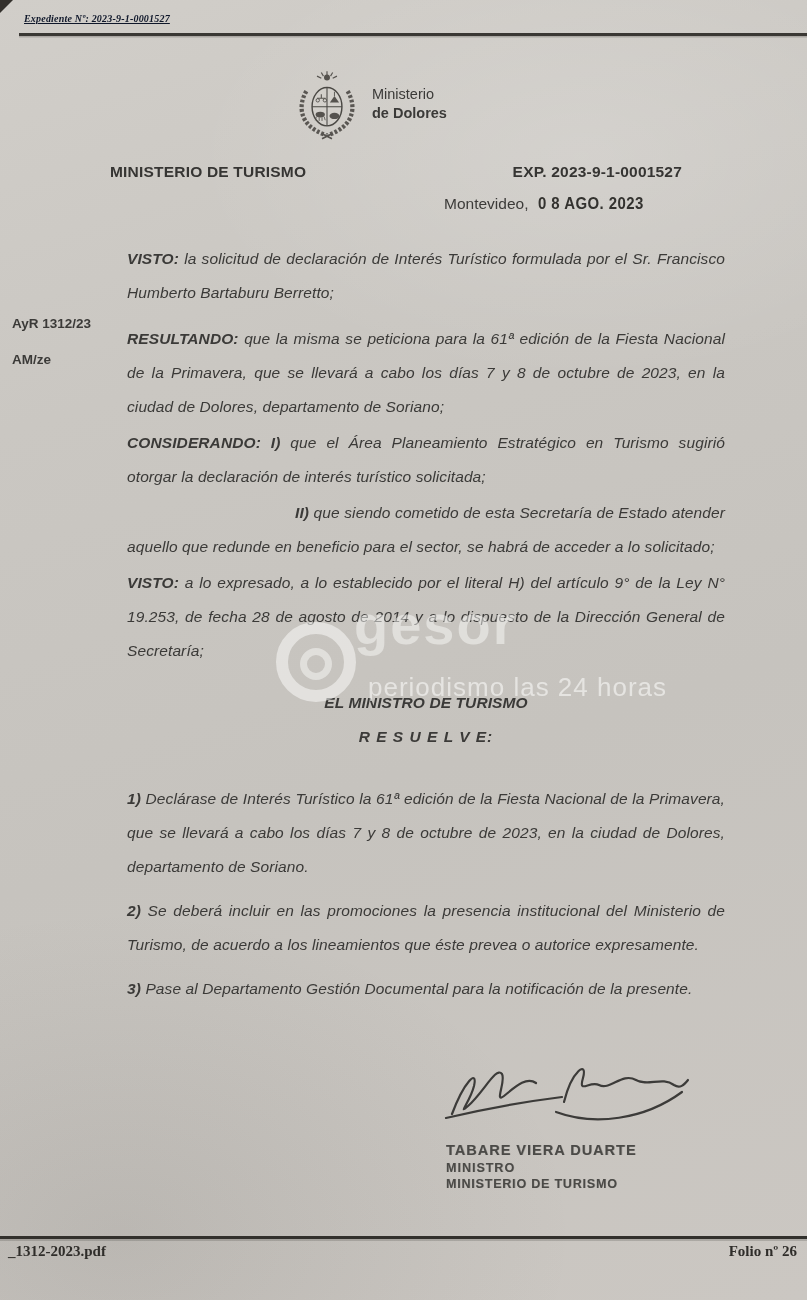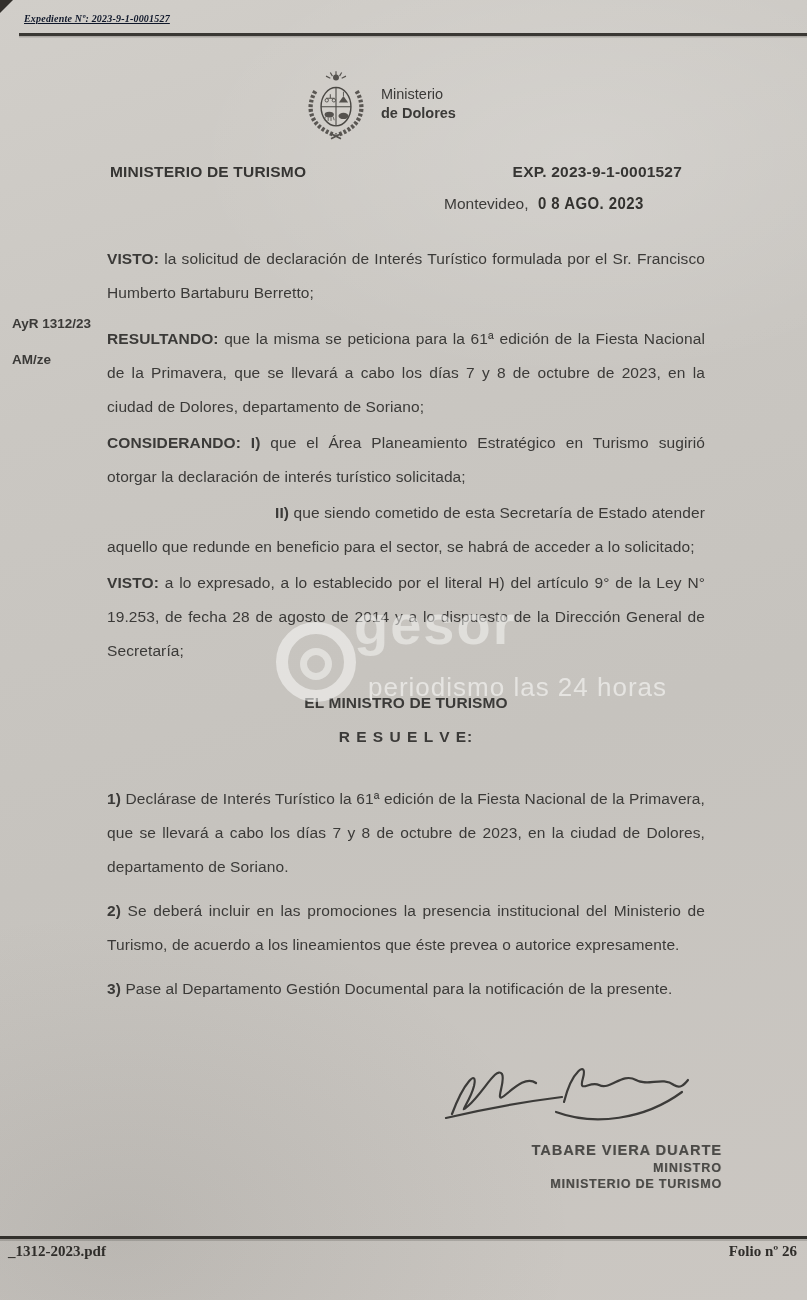--- a/index.html
+++ b/index.html
@@ -30,21 +30,21 @@
     color: #0f172a;
     text-decoration: underline;
   }
   .top-rule {
     position: absolute; top: 33px; left: 19px; right: 0;
     height: 2.5px; background: #3a3834;
     box-shadow: 0 1.5px 0 rgba(58,56,52,0.25);
   }
 
   .logo-block {
-    position: absolute; top: 69px; left: 304px;
+    position: absolute; top: 69px; left: 295px;
     display: flex; align-items: flex-start;
   }
   .logo-text { margin-left: 13px; padding-top: 16px; line-height: 19px; font-size: 14.5px; color: #3b3a38; }
   .logo-text .l2 { font-weight: bold; }
 
   .header-row {
     position: absolute; top: 163px; left: 110px; width: 572px;
     display: flex; justify-content: space-between; align-items: baseline;
     font-weight: bold; font-size: 15.5px; letter-spacing: 0.2px; color: #363533;
   }
@@ -60,23 +60,23 @@
     color: #33322f; white-space: nowrap;
   }
 
   .margin-notes {
     position: absolute; top: 316px; left: 12px;
     font-weight: bold; font-size: 13.5px; color: #3b3a38;
   }
   .margin-notes div { margin-bottom: 21px; }
 
   .doc-body {
-    position: absolute; top: 242px; left: 107px; width: 598px;
+    position: absolute; top: 242px; left: 127px; width: 598px;
     font-size: 15.5px; line-height: 34px; letter-spacing: 0.1px;
-    text-align: justify; color: #3b3a38;
+    text-align: justify; color: #3b3a38; font-style: italic;
   }
   .doc-body p { margin: 0; }
   .p-gap { margin-top: 12px !important; }
   .p-gap-sm { margin-top: 2px !important; }
   b, .bold { font-weight: bold; }
   .indent-2 { text-indent: 168px; }
 
   .center-head { text-align: center; font-weight: bold; margin-top: 18px !important; }
   .center-head div { line-height: 34px; }
   .resuelve { letter-spacing: 1px; }
@@ -103,21 +103,21 @@
   .wm-sub {
     position: absolute; top: 66px; left: 92px; width: 320px;
     font-size: 26px; letter-spacing: 1px;
     color: rgba(250,250,248,0.6); white-space: nowrap;
   }
 
   .signature { position: absolute; top: 1052px; left: 442px; }
 
   .stamp-block {
     position: absolute; top: 1142px; left: 446px; width: 276px;
-    text-align: right; font-weight: bold; color: #4b4a47;
+    text-align: left; font-weight: bold; color: #4b4a47;
     text-shadow: 0.6px 0 0 rgba(75,74,71,0.35);
   }
   .stamp-name { font-size: 14.5px; letter-spacing: 1px; }
   .stamp-title { font-size: 12.5px; letter-spacing: 1px; margin-top: 3px; }
   .stamp-org { font-size: 12.5px; letter-spacing: 0.8px; margin-top: 2px; }
 
   .footer-rule {
     position: absolute; top: 1236px; left: 0; right: 0;
     height: 2.5px; background: #32302c;
     box-shadow: 0 2px 0 rgba(50,48,44,0.2);

